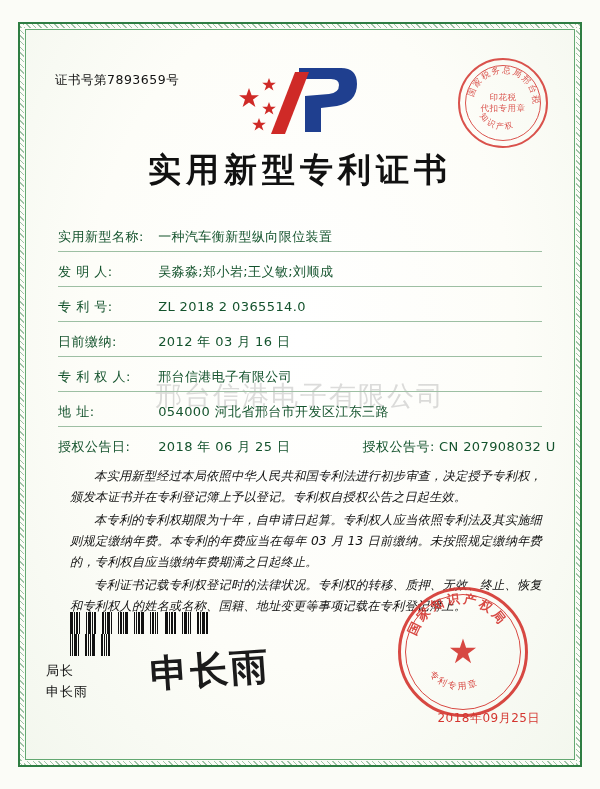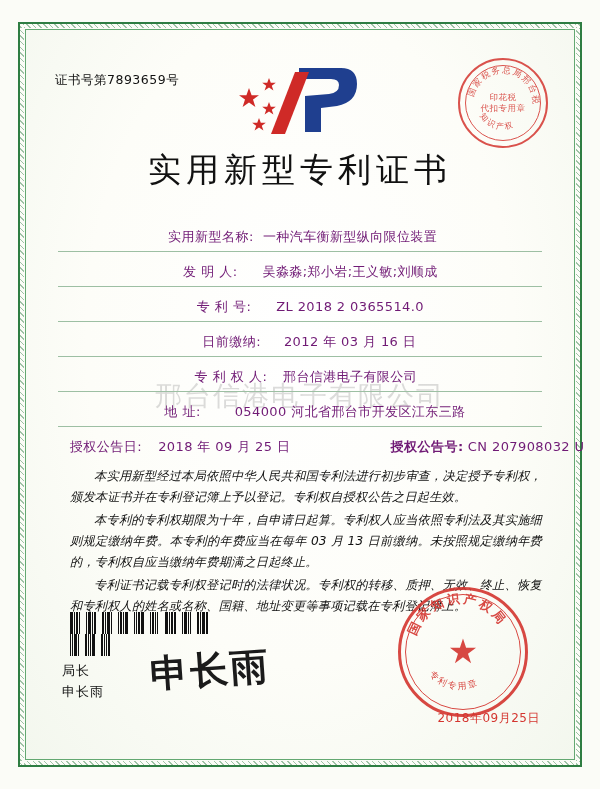--- a/index.html
+++ b/index.html
@@ -113,35 +113,34 @@
     letter-spacing: 0.5px;
   }
 
   
   .doc-title {
     position: absolute;
     left: 0; right: 0;
     top: 148px;
     text-align: center;
     font-family: "DejaVu Serif", "Liberation Serif", serif;
-    font-weight: normal;
+    font-weight: bold;
     font-size: 33px;
     letter-spacing: 5px;
     color: #111;
   }
 
   
   .fields {
     position: absolute;
     left: 58px;
     top: 228px;
     right: 58px;
     font-size: 13px;
-    color: #701a75;
-    text-align: center;
+    color: #14532d;
   }
   .field-row {
     position: relative;
     height: 24px;
     margin-bottom: 11px;
     white-space: nowrap;
   }
   .field-label {
     display: inline-block;
     width: 96px;
@@ -153,23 +152,22 @@
   }
   .field-row .rule {
     position: absolute;
     left: 0;
     right: 0;
     bottom: 0;
     border-bottom: 1px solid #9dbfa3;
   }
   .field-sub-label {
     display: inline-block;
-    margin-left: 96px;
-    letter-spacing: 0.5px;
-    font-weight: bold;
+    margin-left: 68px;
+    letter-spacing: 0.5px;
   }
 
   
   .body-text {
     position: absolute;
     left: 58px;
     right: 58px;
     top: 466px;
     font-size: 12.2px;
     line-height: 21px;
@@ -195,21 +193,21 @@
     display: inline-block;
     height: 22px;
     background: #111;
     margin-right: 1px;
     vertical-align: top;
   }
 
   
   .director {
     position: absolute;
-    left: 62px;
+    left: 46px;
     top: 660px;
     font-size: 13px;
     line-height: 21px;
     color: #111;
     letter-spacing: 1px;
   }
   .signature {
     position: absolute;
     left: 150px;
     top: 645px;
@@ -363,21 +361,21 @@
     </div>
 
     <div class="field-row">
       <span class="field-label">地 址:</span>
       <span class="field-value">054000  河北省邢台市开发区江东三路</span>
       <span class="rule"></span>
     </div>
 
     <div class="field-row">
       <span class="field-label">授权公告日:</span>
-      <span class="field-value">2018 年 09 月 25 日</span>
+      <span class="field-value">2018 年 06 月 25 日</span>
       <span class="field-sub-label">授权公告号:</span>
       <span class="field-value">CN 207908032 U</span>
       
     </div>
 
   </div>
 
   <div class="body-text">
     <p>本实用新型经过本局依照中华人民共和国专利法进行初步审查，决定授予专利权，颁发本证书并在专利登记簿上予以登记。专利权自授权公告之日起生效。</p>
     <p>本专利的专利权期限为十年，自申请日起算。专利权人应当依照专利法及其实施细则规定缴纳年费。本专利的年费应当在每年 03 月 13 日前缴纳。未按照规定缴纳年费的，专利权自应当缴纳年费期满之日起终止。</p>

